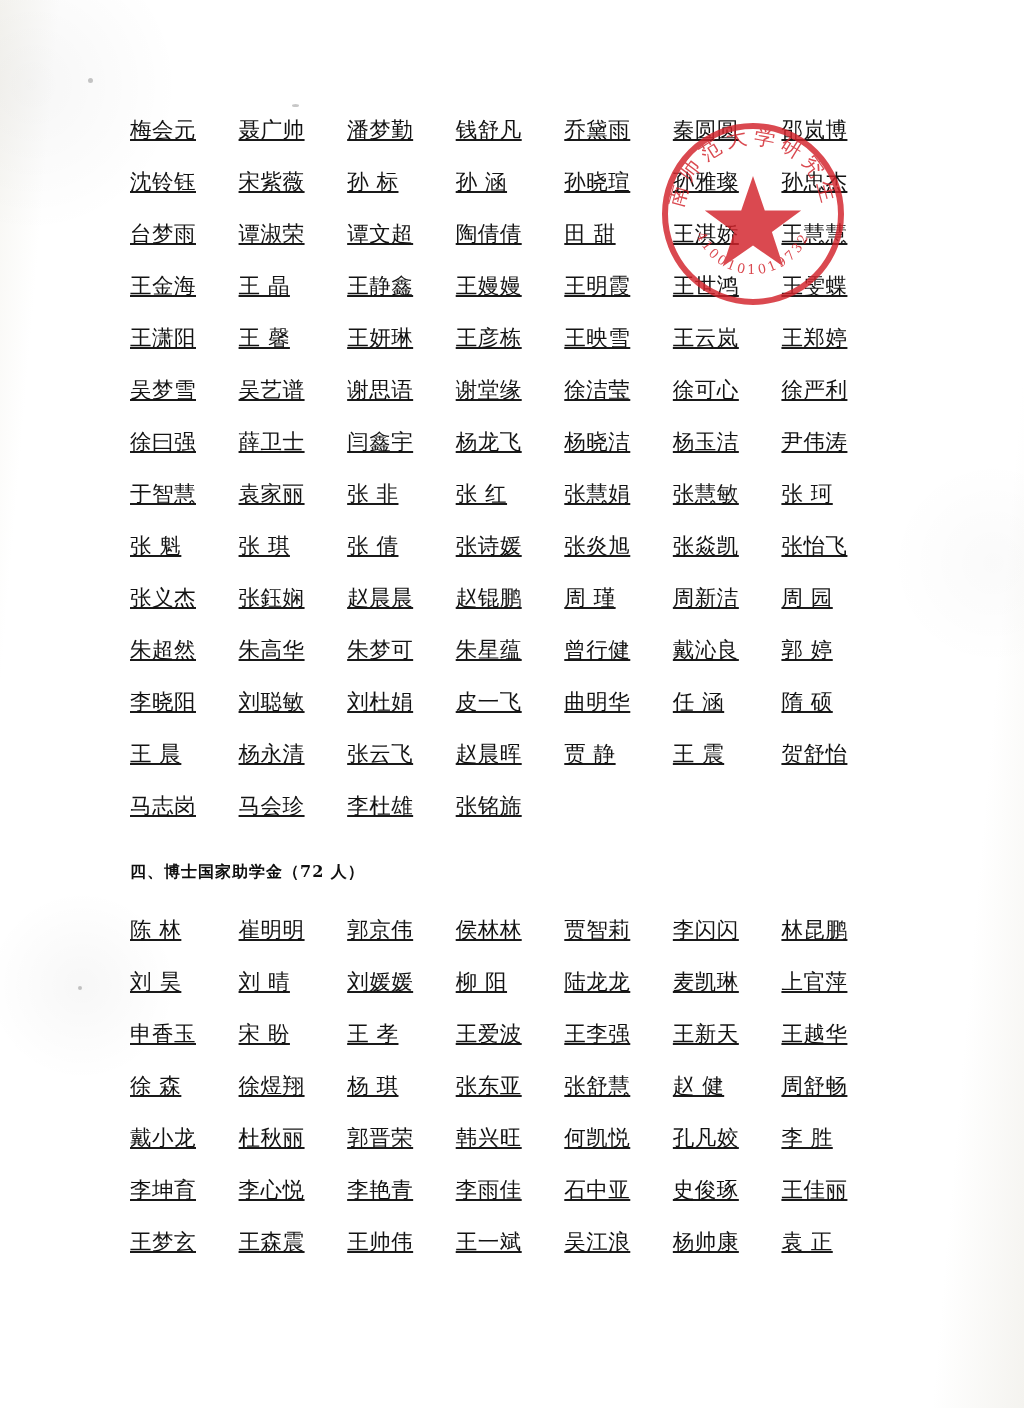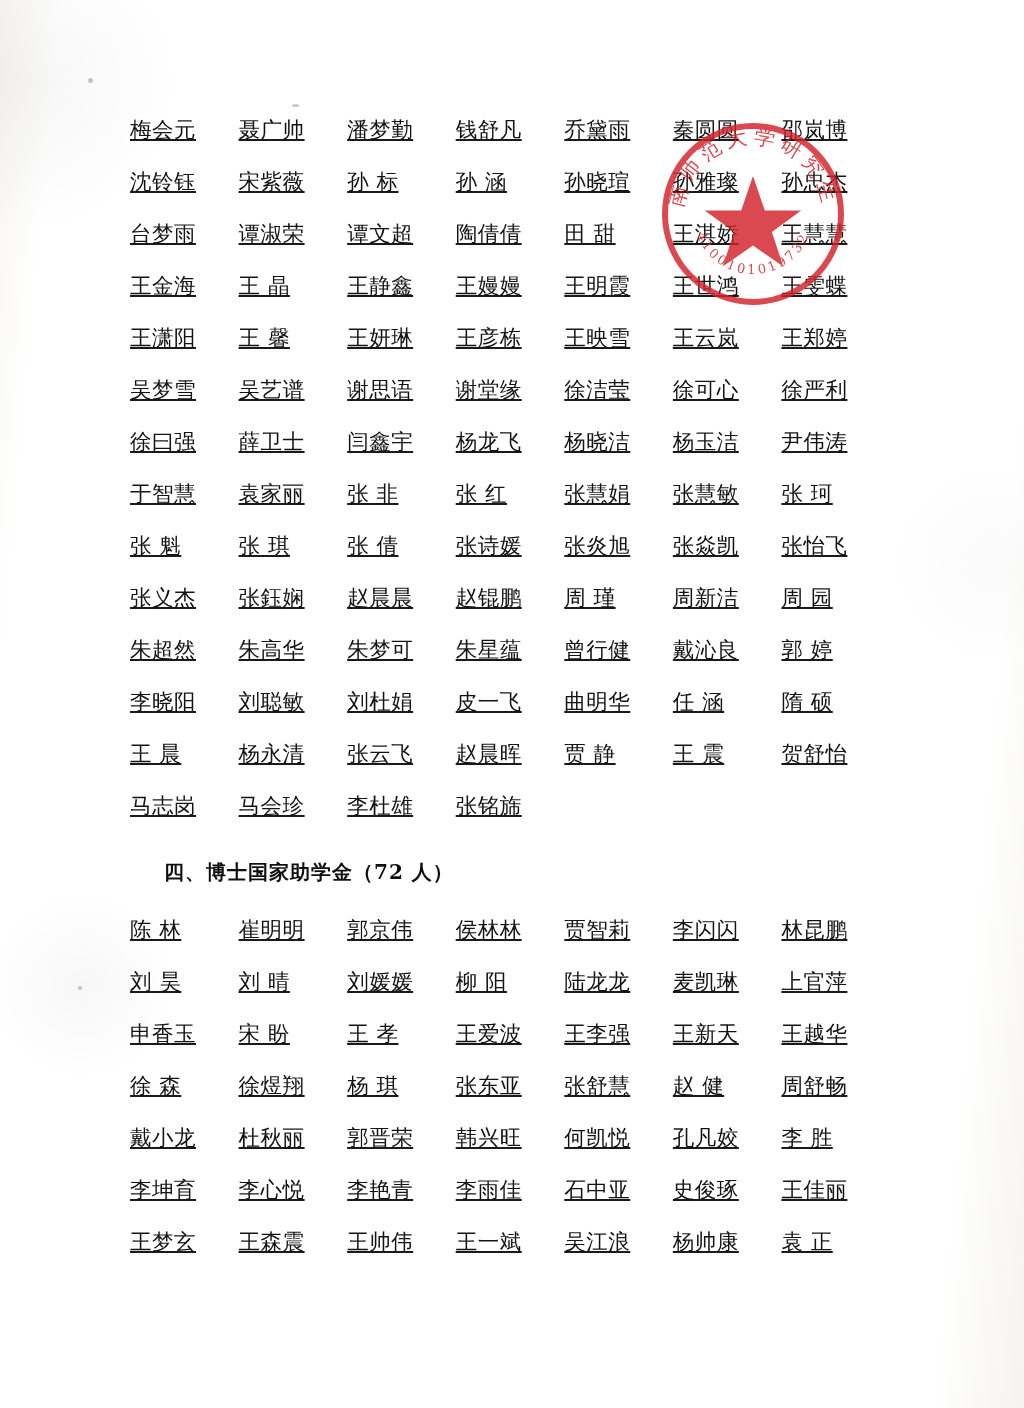--- a/index.html
+++ b/index.html
@@ -52,29 +52,28 @@
     font-size: 21.5px;
     line-height: 52px;
     height: 52px;
     letter-spacing: 0.5px;
     text-align: left;
     white-space: nowrap;
     font-family: "DejaVu Serif", "Liberation Serif", serif;
     color: #131313;
   }
   .section-title {
-    font-size: 20px;
+    font-size: 16px;
     font-weight: bold;
     line-height: 56px;
     margin-top: 12px;
     margin-bottom: 4px;
     letter-spacing: 1px;
     color: #0f0f0f;
     font-family: "DejaVu Serif", "Liberation Serif", serif;
-    margin-left: 34px;
   }
   
   .seal {
     position: absolute;
     left: 657px;
     top: 118px;
     width: 192px;
     height: 192px;
     pointer-events: none;
   }

